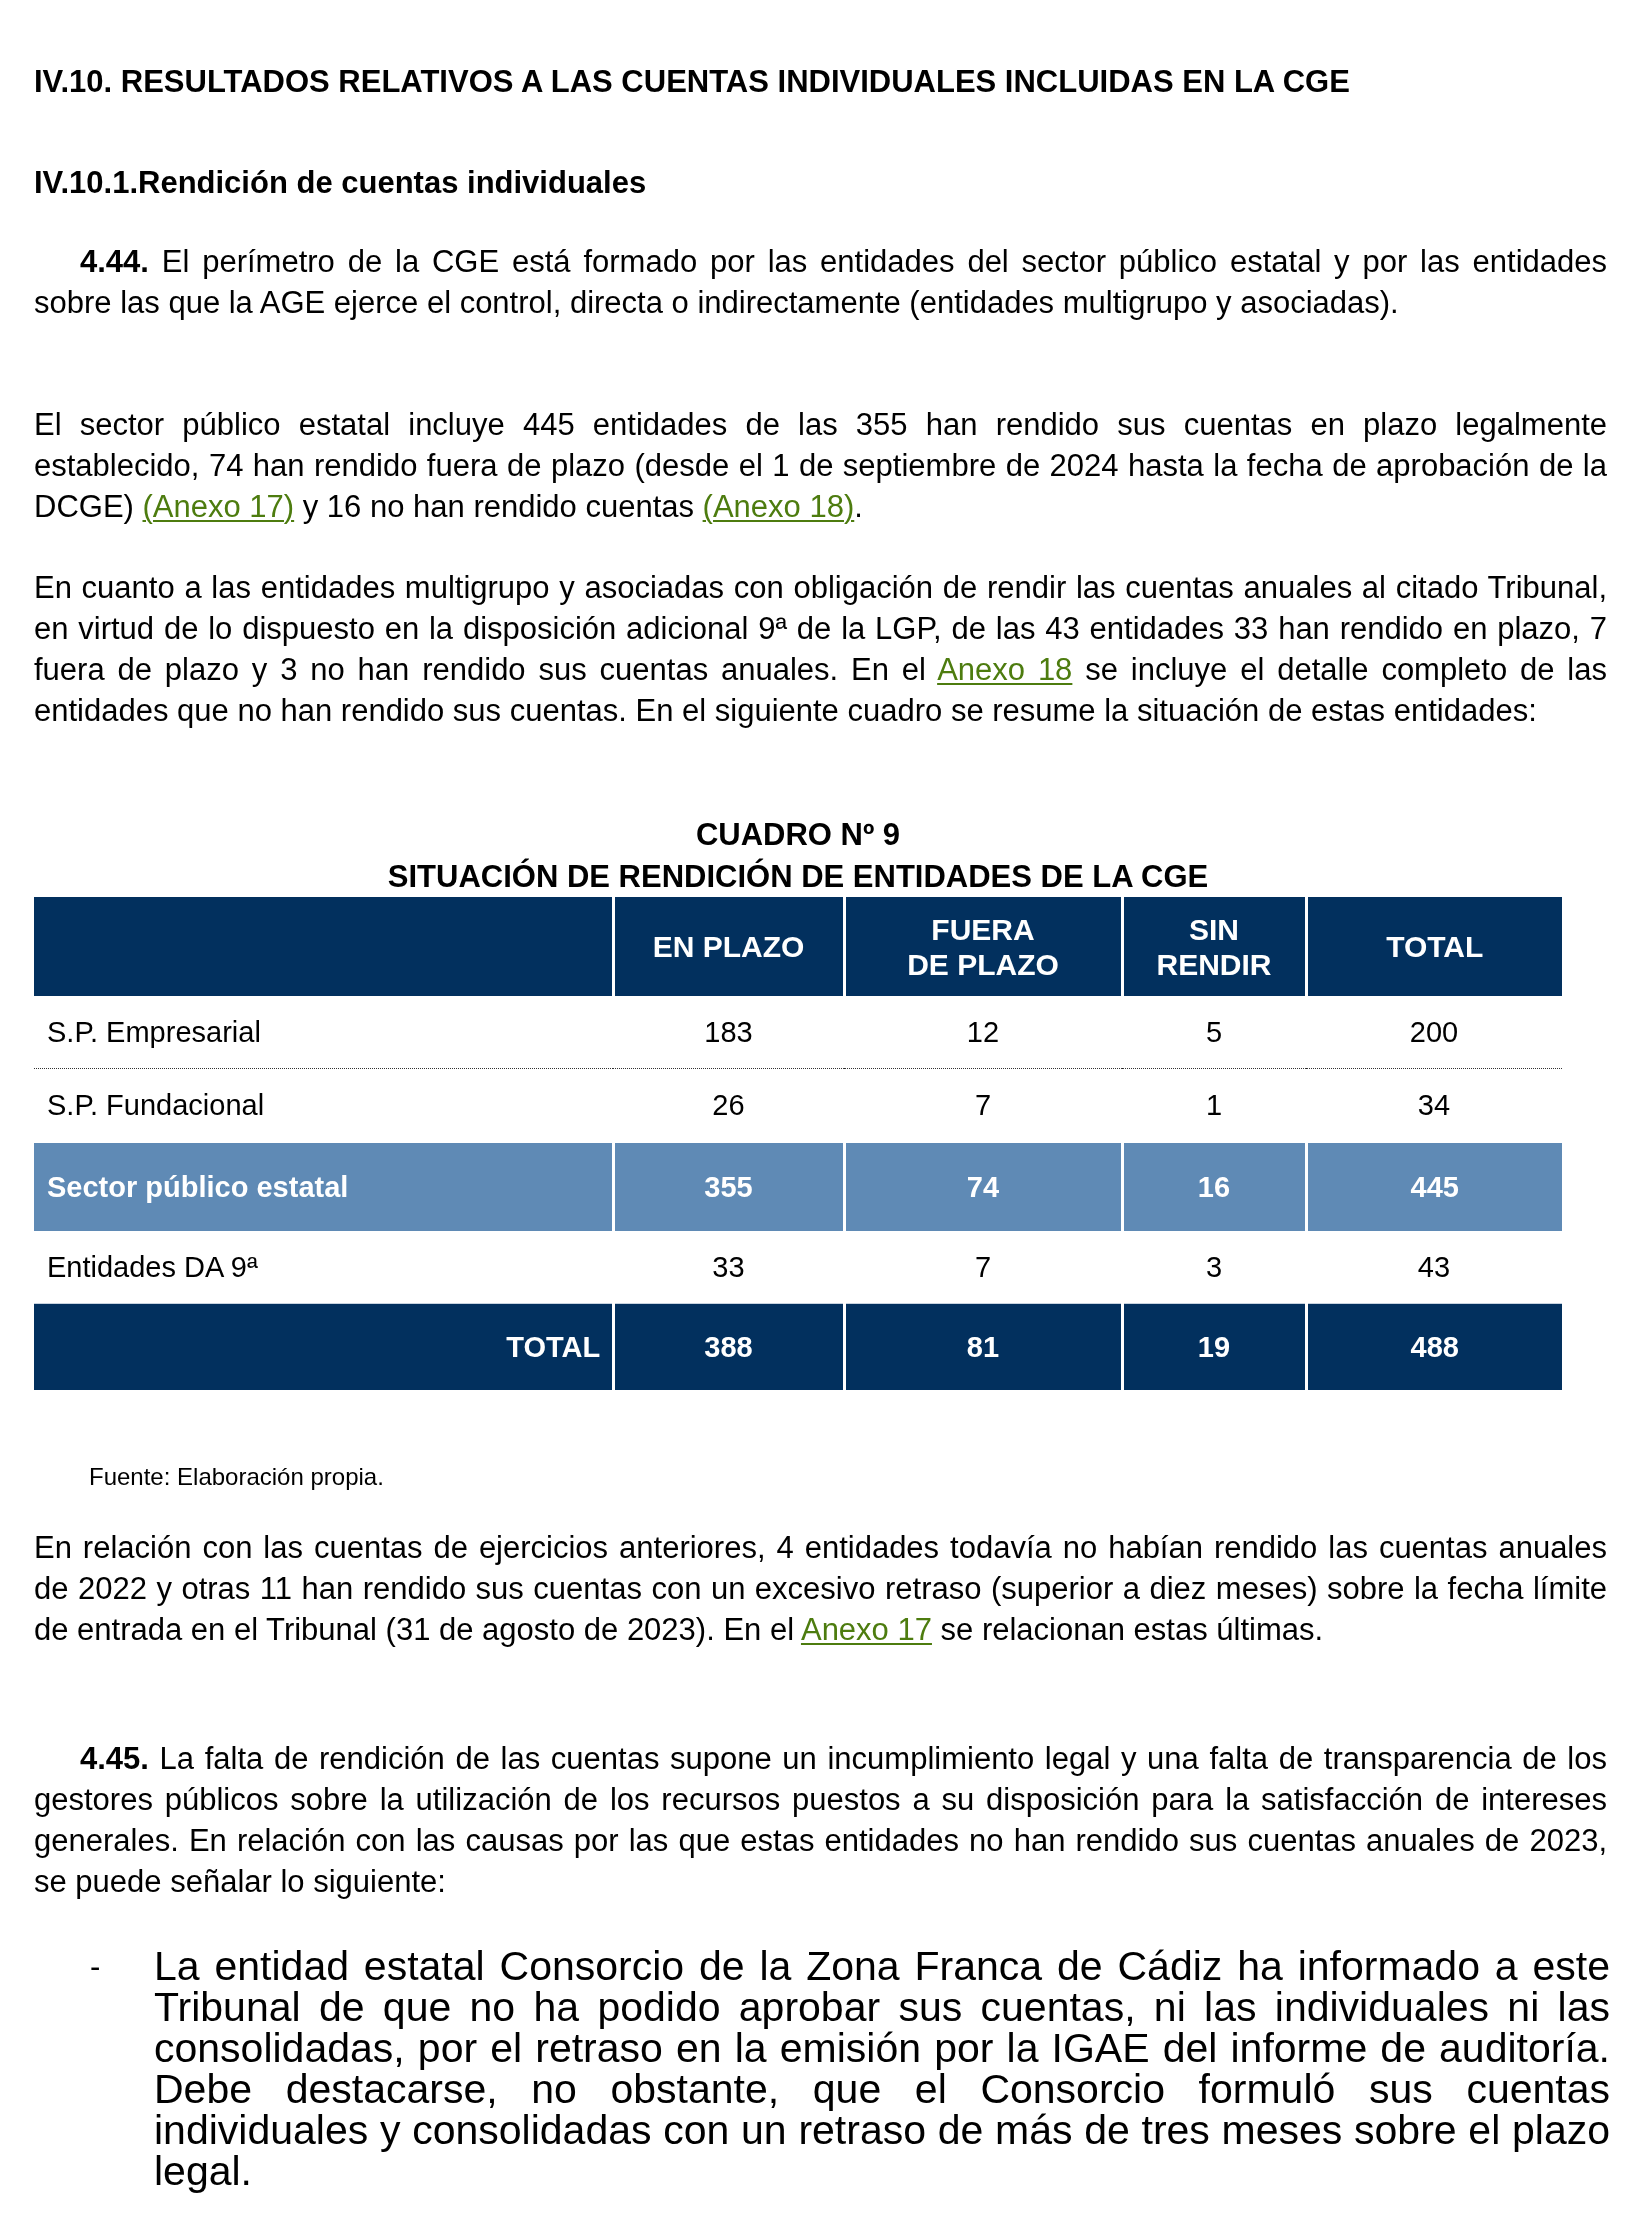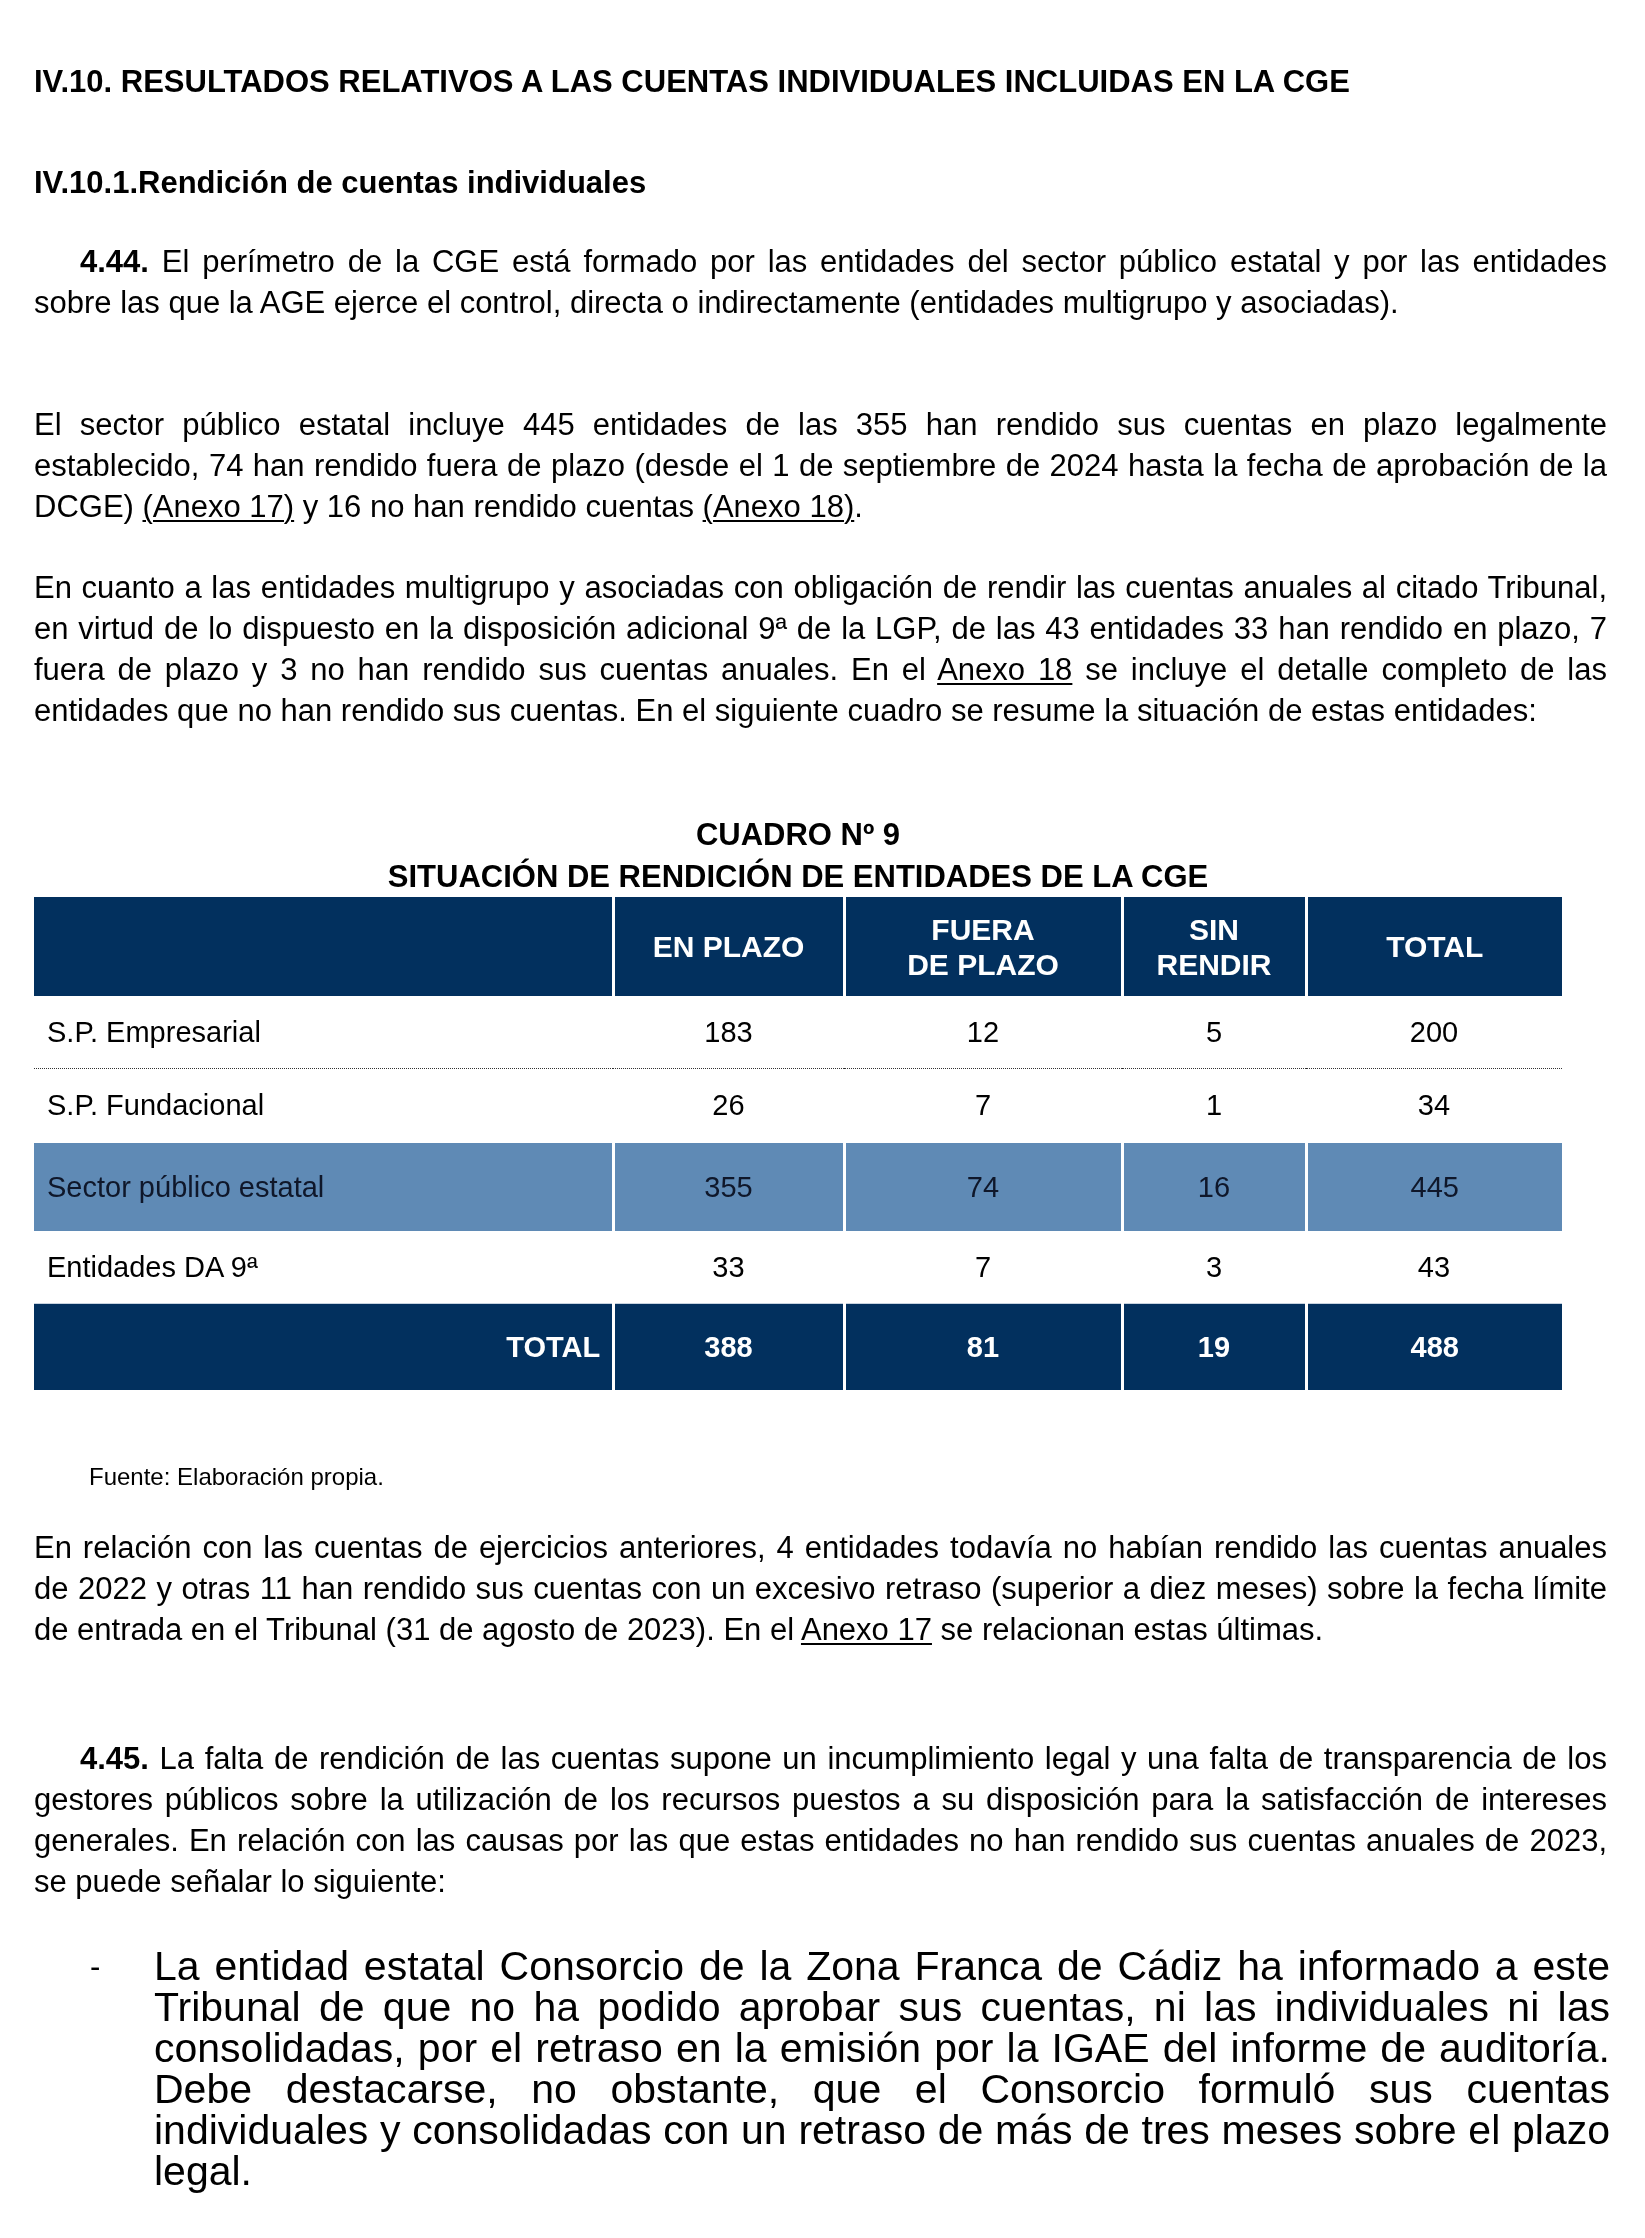--- a/index.html
+++ b/index.html
@@ -15,21 +15,21 @@
   .h2 {
     position: absolute; top: 162px; left: 0;
     font-weight: bold; font-size: 31px; line-height: 42px; white-space: nowrap;
   }
   .para {
     position: absolute; left: 0; width: 1573px;
     font-size: 31px; line-height: 41px; text-align: justify;
     text-align-last: left;
   }
   .para b { font-weight: bold; margin-left: 46px; }
-  .link { color: #000000; text-decoration: underline; text-decoration-thickness: 1.6px; text-underline-offset: 3.2px; cursor: pointer; }
+  .link { color: #4d7c0f; text-decoration: underline; text-decoration-thickness: 1.6px; text-underline-offset: 3.2px; cursor: pointer; }
 
   .cuadro-title {
     position: absolute; left: 0; width: 1528px; text-align: center;
     font-weight: bold; font-size: 31px; line-height: 42px; white-space: nowrap;
   }
 
   table.cuadro {
     position: absolute; left: 34px; top: 897px;
     width: 1528px; border-collapse: collapse; table-layout: fixed;
     font-size: 29px;
@@ -47,21 +47,21 @@
   }
   tr.head th:first-child { border-left: none; }
   tr.head th span { display: block; }
   tr.body td {
     height: 72px; text-align: center; vertical-align: middle;
     border-bottom: 1.6px dotted #333;
   }
   tr.body td:first-child { text-align: left; padding-left: 13px; }
   tr.body.last td { border-bottom: none; }
   tr.sector td {
-    background: #5f8ab5; color: #0f172a; font-weight: normal; height: 88px;
+    background: #5f8ab5; color: #ffffff; font-weight: bold; height: 88px;
     text-align: center; vertical-align: middle; border-left: 3.2px solid #fff;
     border-top: 2.4px solid #fff;
   }
   tr.sector td:first-child { text-align: left; padding-left: 13px; border-left: none; }
   tr.da td {
     height: 72px; text-align: center; vertical-align: middle;
     border-bottom: 1.6px solid #c8d3e0;
   }
   tr.da td:first-child { text-align: left; padding-left: 13px; margin-top: 20px; }
   tr.total td {

